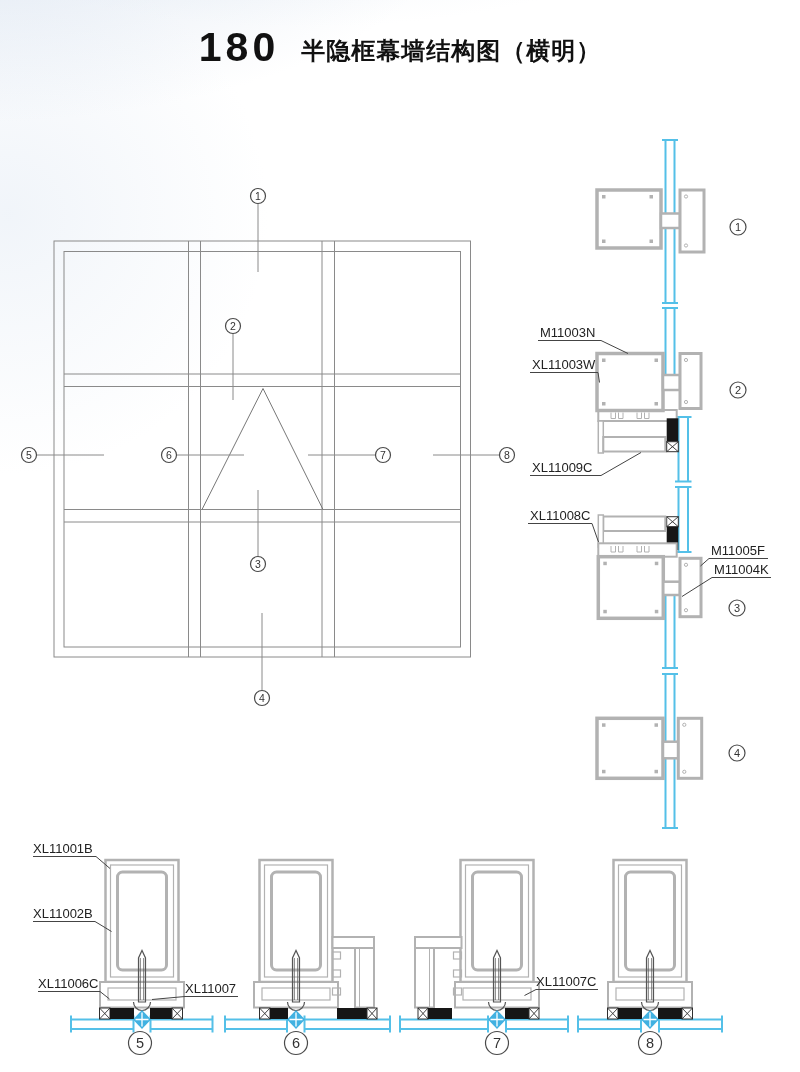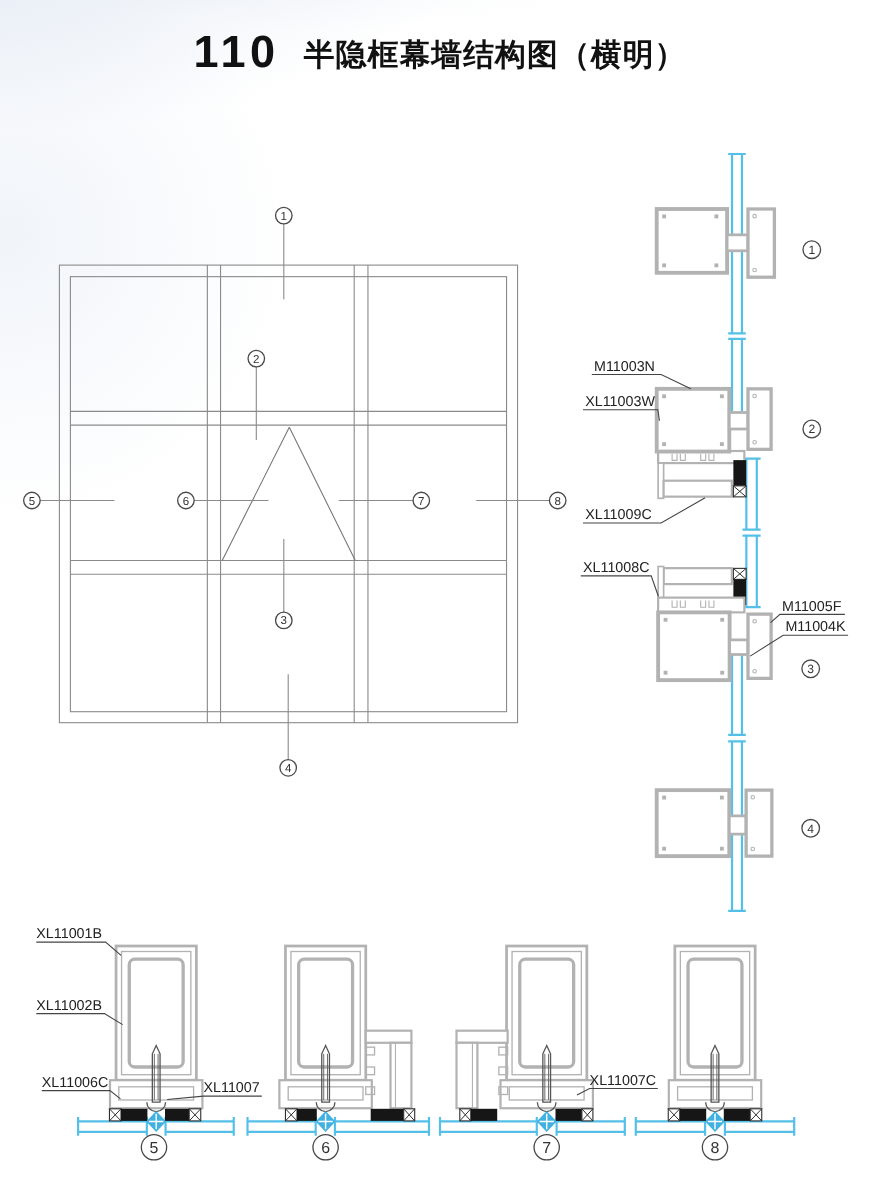--- a/index.html
+++ b/index.html
@@ -6,21 +6,21 @@
   body{width:800px;height:1072px;position:relative;background:#fff;overflow:hidden;
        font-family:"Liberation Sans","DejaVu Sans",sans-serif;}
   .bg{position:absolute;inset:0;
       background:
         radial-gradient(900px 380px at -5% -8%, rgba(205,218,235,.65), rgba(255,255,255,0) 55%),
         radial-gradient(700px 260px at 38% -12%, rgba(219,229,241,.55), rgba(255,255,255,0) 60%),
         radial-gradient(420px 420px at 1% 20%, rgba(223,232,243,.45), rgba(255,255,255,0) 62%),
         #fff;}
   .title{position:absolute;top:24px;left:0;width:100%;text-align:center;color:#111;white-space:nowrap;}
   .title .num{font-size:41px;font-weight:bold;letter-spacing:4px;vertical-align:-2px;}
-  .title .zh{font-size:28px;font-weight:bold;letter-spacing:1px;margin-left:22px;}
+  .title .zh{font-size:24px;font-weight:bold;letter-spacing:1px;margin-left:22px;}
   svg{position:absolute;left:0;top:0;}
   
   .el{stroke:#8a8a8a;stroke-width:1;fill:none}
   .tri{stroke:#777;stroke-width:1;fill:none}
   .pf{fill:#fff;stroke:#b2b2b2}
   .pl{stroke:#b2b2b2;fill:none}
   .dot{fill:#b2b2b2;stroke:none}
   .gl{stroke:#54c0e8;stroke-width:2;fill:none}
   .bk{fill:#161616;stroke:none}
   .xbr{fill:#fff;stroke:#2e2e2e;stroke-width:1}
@@ -34,21 +34,21 @@
   .cot3{font-size:14.5px;fill:#333;text-anchor:middle}
   .lbl{font-size:13px;fill:#222}
   .ldr{stroke:#444;stroke-width:1;fill:none}
 </style>
 </head>
 <body>
 
 <div class="bg"></div>
 
 <div class="title">
-  <span class="num">110</span><span class="zh">半隐框幕墙结构图（横明）</span>
+  <span class="num">180</span><span class="zh">半隐框幕墙结构图（横明）</span>
 </div>
 
 <svg width="800" height="1072" viewBox="0 0 800 1072">
 
   <g>
     <rect class="el" x="54" y="241" width="416.5" height="416"></rect>
     <rect class="el" x="64" y="251.5" width="396.5" height="395.5"></rect>
     <path class="el" d="M188.5 241V657M200.5 241V657M322 241V657M334.5 241V657"></path>
     <path class="el" d="M64 374H460.5M64 386.5H460.5M64 509.5H460.5M64 522H460.5"></path>
     <path class="tri" d="M263 388.5 L202 509.5 M263 388.5 L323 509.5"></path>

